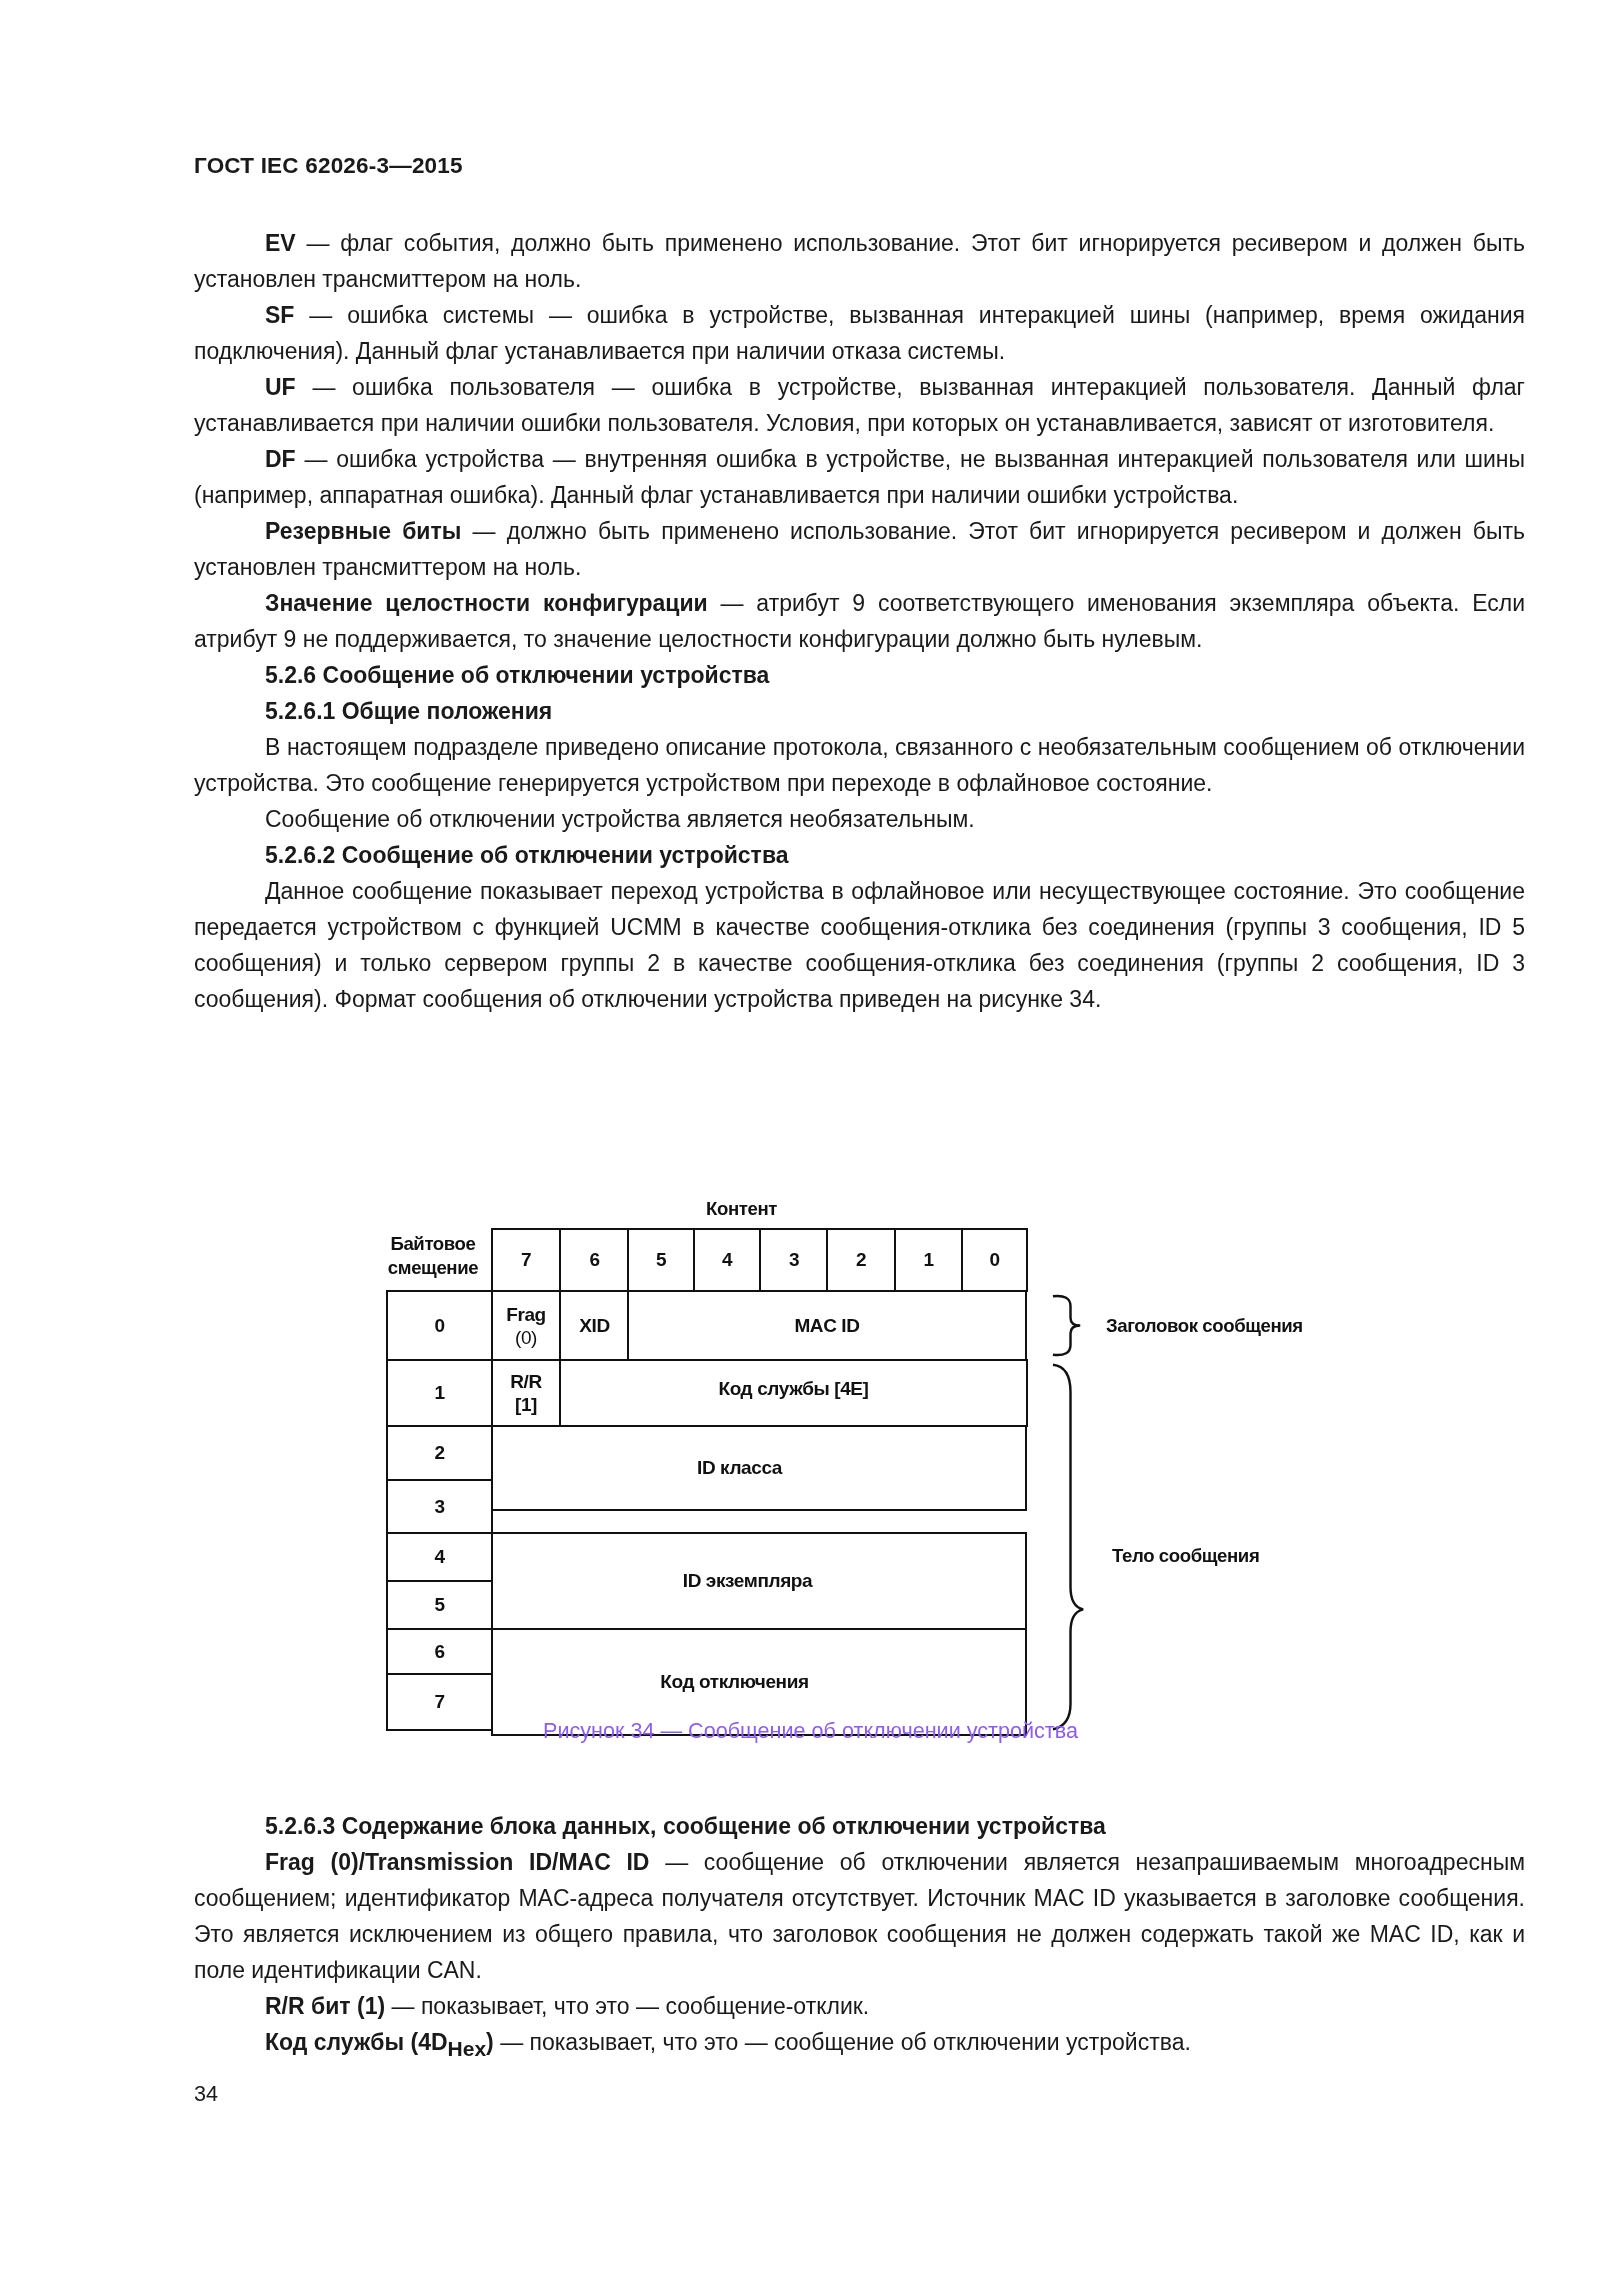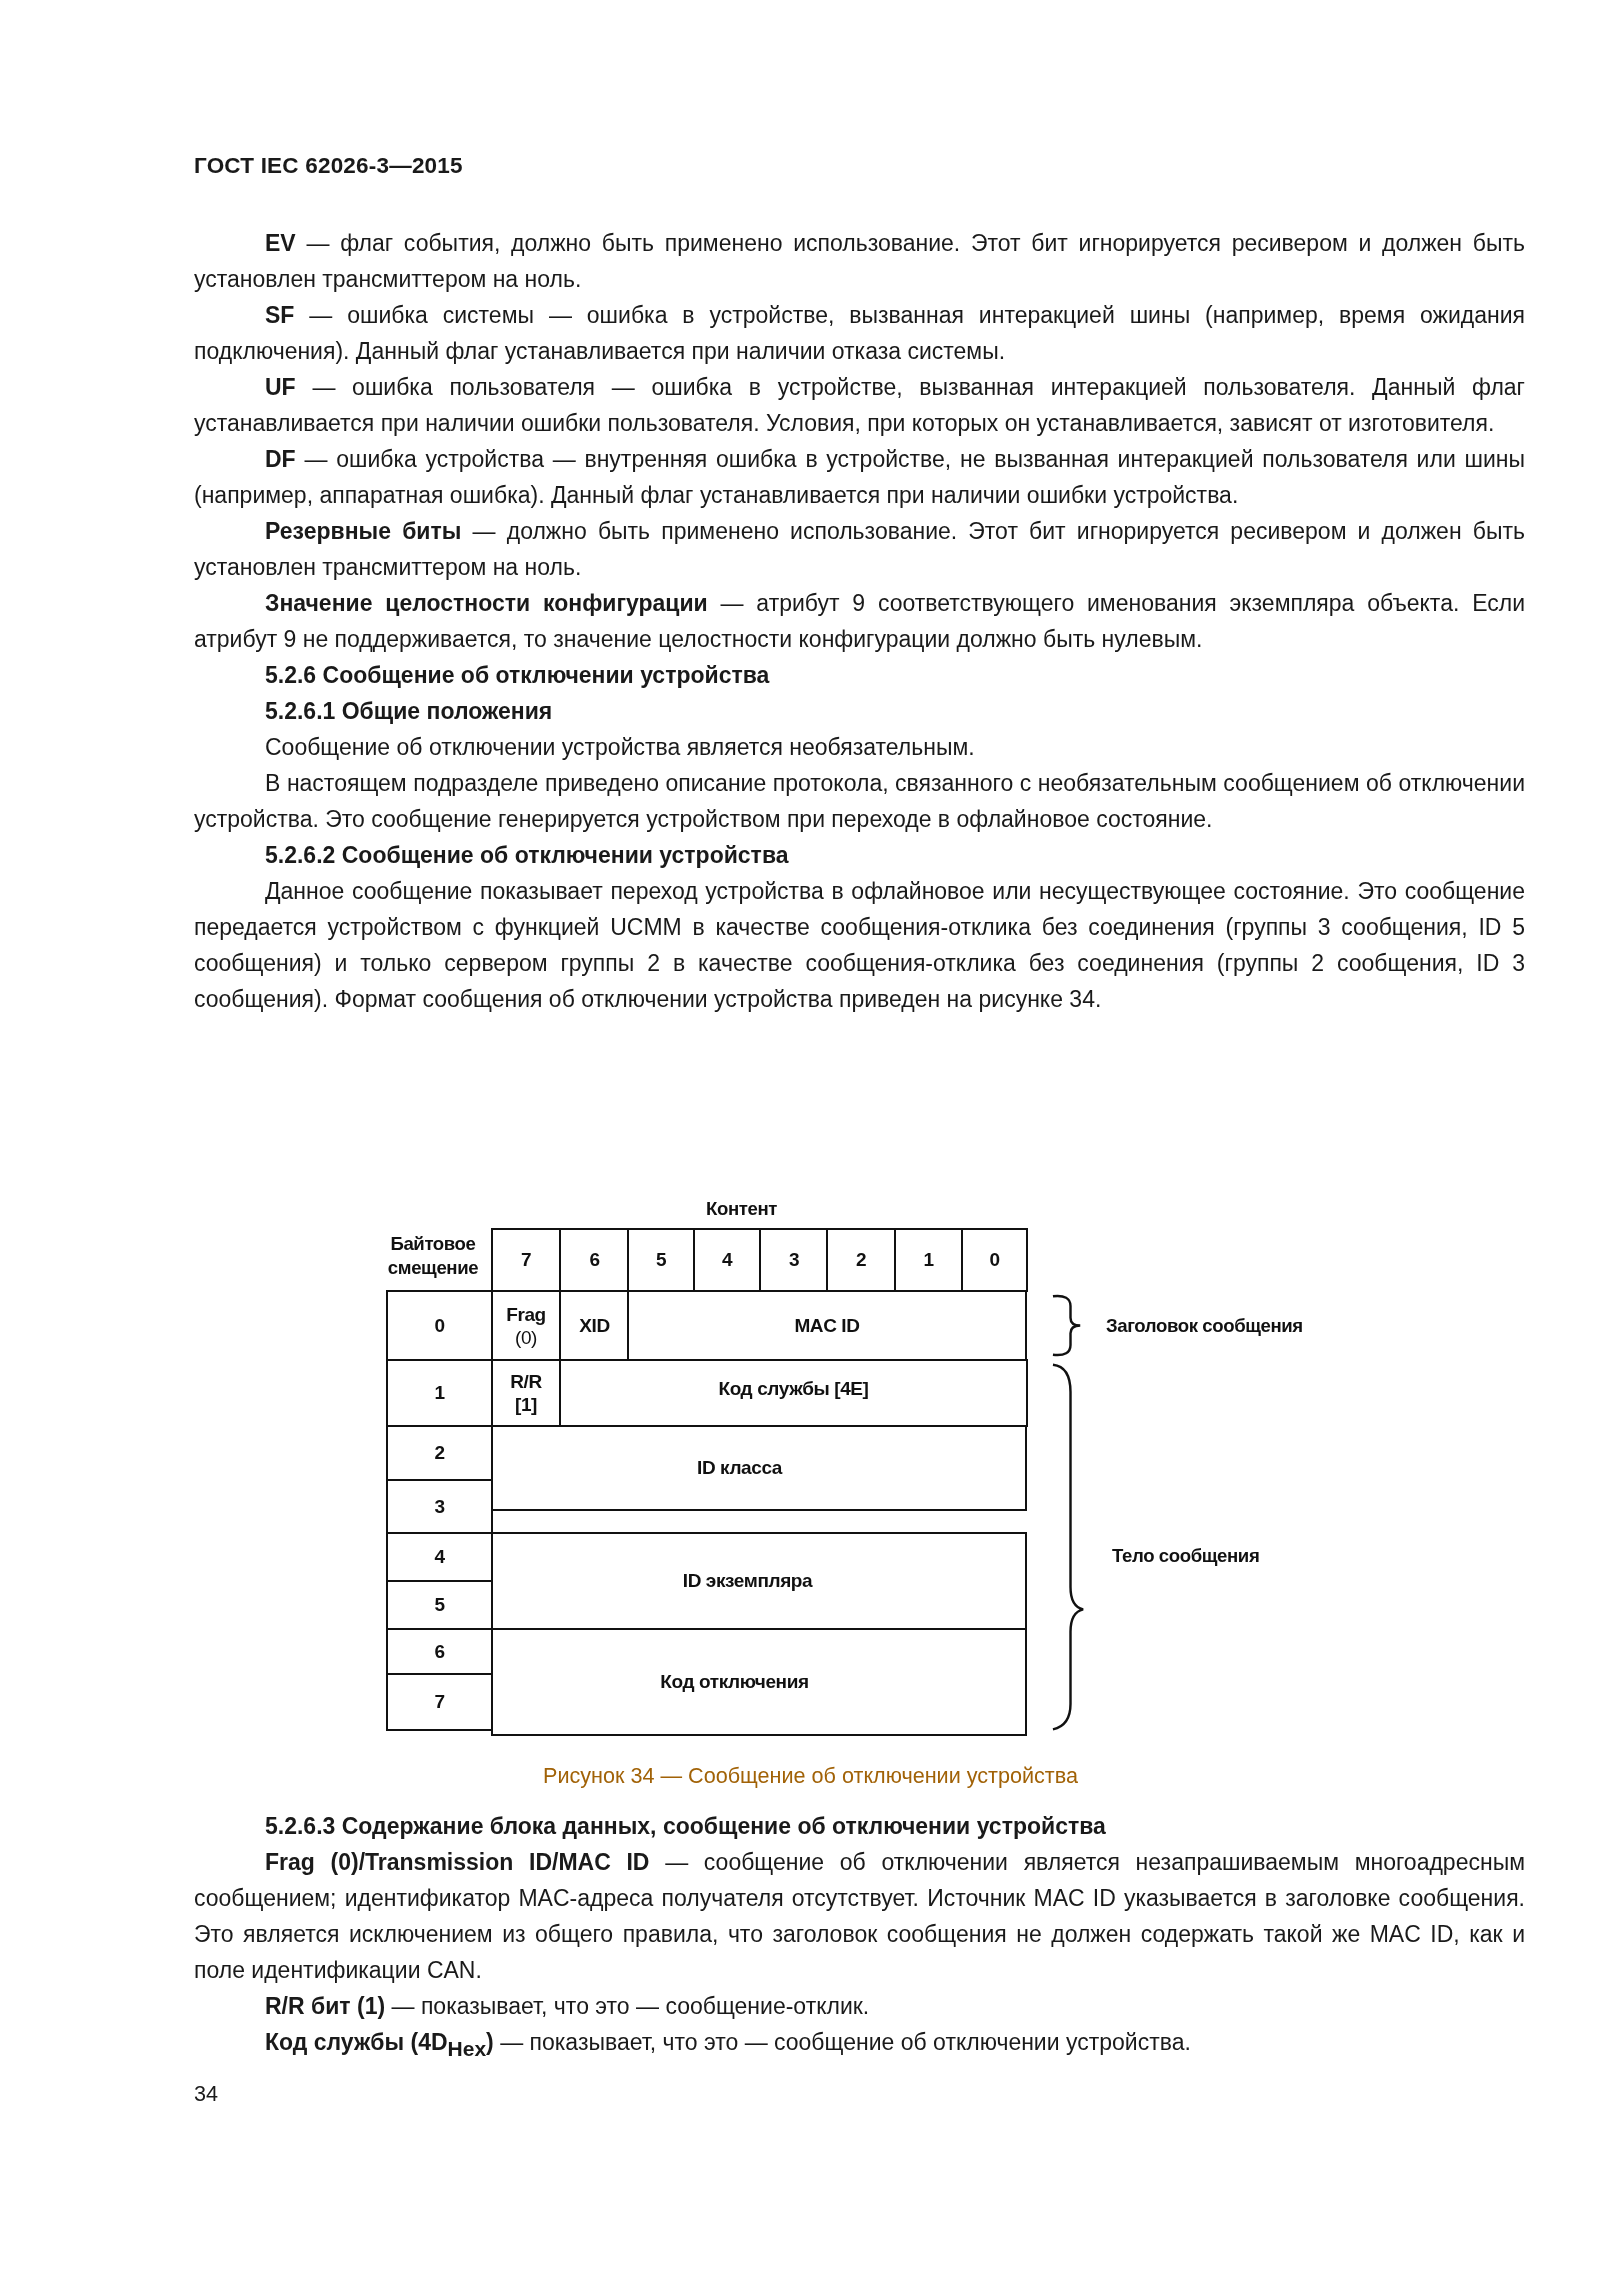--- a/index.html
+++ b/index.html
@@ -15,43 +15,43 @@
   sub { font-size: 21px; vertical-align: -5.9px; line-height: 0; }
 
   
   .figure { position: absolute; left: 0; top: 0; width: 1621px; height: 0; }
   .fig-label { position: absolute; font-weight: bold; font-size: 18.6px; color: #111;
                letter-spacing: -0.4px; }
   .cell { position: absolute; box-sizing: border-box; border: 2.5px solid #111;
           display: flex; align-items: center; justify-content: center; text-align: center;
           font-weight: bold; font-size: 19px; line-height: 23.5px; color: #111; background: #fff;
           letter-spacing: -0.4px; }
-  .caption { position: absolute; top: 1763px; left: 0; width: 1621px; text-align: center;
-             font-size: 21.6px; color: #a16207; }
+  .caption { position: absolute; top: 1718px; left: 0; width: 1621px; text-align: center;
+             font-size: 21.6px; color: #8b5cf6; }
   .section2 { position: absolute; left: 194px; top: 1808px; width: 1331px;
               font-size: 23px; line-height: 36px; }
   .page-num { position: absolute; left: 194px; top: 2081px; font-size: 21.6px; }
   svg.brace { position: absolute; overflow: visible; }
 </style>
 </head>
 <body>
 
 <div class="page-header">ГОСТ IEC 62026-3—2015</div>
 
 <div class="body">
   <p class="p"><b>EV</b><span> — флаг события, должно быть применено использование. Этот бит игнорируется ресивером и должен быть установлен трансмиттером на ноль.</span></p>
   <p class="p"><b>SF</b><span> — ошибка системы — ошибка в устройстве, вызванная интеракцией шины (например, время ожидания подключения). Данный флаг устанавливается при наличии отказа системы.</span></p>
   <p class="p"><b>UF</b><span> — ошибка пользователя — ошибка в устройстве, вызванная интеракцией пользователя. Данный флаг устанавливается при наличии ошибки пользователя. Условия, при которых он устанавливается, зависят от изготовителя.</span></p>
   <p class="p"><b>DF</b><span> — ошибка устройства — внутренняя ошибка в устройстве, не вызванная интеракцией пользователя или шины (например, аппаратная ошибка). Данный флаг устанавливается при наличии ошибки устройства.</span></p>
   <p class="p"><b>Резервные биты</b><span> — должно быть применено использование. Этот бит игнорируется ресивером и должен быть установлен трансмиттером на ноль.</span></p>
   <p class="p"><b>Значение целостности конфигурации</b><span> — атрибут 9 соответствующего именования экземпляра объекта. Если атрибут 9 не поддерживается, то значение целостности конфигурации должно быть нулевым.</span></p>
   <p class="h">5.2.6 Сообщение об отключении устройства</p>
   <p class="h">5.2.6.1 Общие положения</p>
+  <p class="p">В настоящем подразделе приведено описание протокола, связанного с необязательным сообщением об отключении устройства. Это сообщение генерируется устройством при переходе в офлайновое состояние.</p>
   <p class="p">Сообщение об отключении устройства является необязательным.</p>
-  <p class="p">В настоящем подразделе приведено описание протокола, связанного с необязательным сообщением об отключении устройства. Это сообщение генерируется устройством при переходе в офлайновое состояние.</p>
   <p class="h">5.2.6.2 Сообщение об отключении устройства</p>
   <p class="p">Данное сообщение показывает переход устройства в офлайновое или несуществующее состояние. Это сообщение передается устройством с функцией UCMM в качестве сообщения-отклика без соединения (группы 3 сообщения, ID 5 сообщения) и только сервером группы 2 в качестве сообщения-отклика без соединения (группы 2 сообщения, ID 3 сообщения). Формат сообщения об отключении устройства приведен на рисунке 34.</p>
 </div>
 
 <div class="figure">
   <div class="fig-label" style="left:706px; top:1198px;">Контент</div>
   <div class="fig-label" style="left:384px; top:1232px; width:98px; text-align:center; line-height:23.5px;">
     <div>Байтовое</div>
     <div>смещение</div>
   </div>

